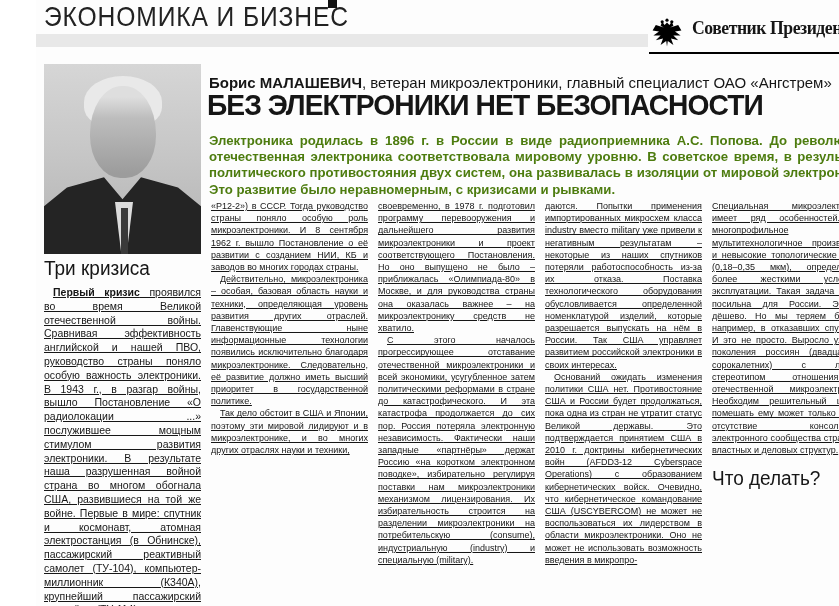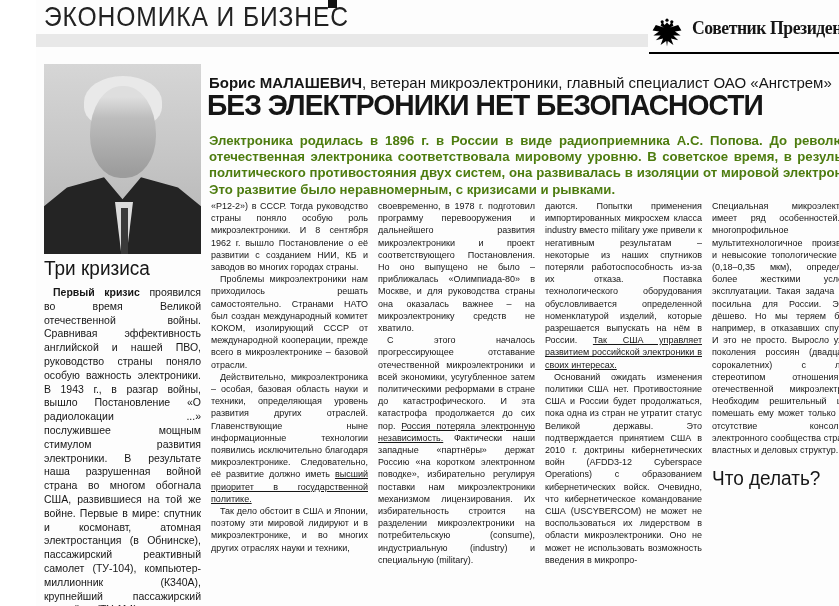--- a/index.html
+++ b/index.html
@@ -32,21 +32,21 @@
   .byline .b{font-weight:bold;}
   .headline{position:absolute;left:171px;top:88px;width:662px;font-size:30px;font-weight:bold;
         letter-spacing:-1px;white-space:nowrap;}
   .headline>span{display:inline-block;transform:scaleX(0.94);transform-origin:0 50%;}
   .lead{position:absolute;left:173px;top:133px;width:660px;font-size:13.2px;line-height:16.2px;
         font-weight:bold;text-align:justify;color:#4d7c0f;}
   
   .cols{position:absolute;left:8px;top:200px;width:825px;height:406px;display:flex;gap:10px;}
   .col{flex:1 1 0;font-size:9px;line-height:12.2px;text-align:justify;overflow:hidden;}
   .col1{flex:0 0 157px;padding-top:56px;font-size:10.5px;line-height:13.8px;}
-  .col p{margin:0;text-indent:9px;}
+  .col p{margin:0;text-indent:9px;text-decoration:underline;}
   .col p.noind{text-indent:0;}
   .colhead{font-size:20px;font-weight:400;line-height:24px;text-align:left;text-indent:0;
         margin:0 0 6px 0;white-space:nowrap;transform:scaleX(0.95);transform-origin:0 0;}
   .colhead2{margin-top:10px;margin-bottom:7px;}
   .u{text-decoration:underline;text-underline-offset:1px;}
   .b{font-weight:bold;}
 </style>
 </head>
 <body>
 
@@ -91,21 +91,20 @@
   <div class="cols">
 
     <div class="col col1">
       <div class="colhead">Три кризиса</div>
       <p><span class="b">Первый кризис</span><span> проявился во время Великой отечественной войны. Сравнивая эффективность английской и нашей ПВО, руководство страны поняло особую важность электроники. В 1943 г., в разгар войны, вышло Постановление «О радиолокации ...» послужившее мощным стимулом развития электроники. В результате наша разрушенная войной страна во многом обогнала США, развившиеся на той же войне. Первые в мире: спутник и космонавт, атомная электростанция (в Обнинске), пассажирский реактивный самолет (ТУ-104), компьютер-миллионник (К340А), крупнейший пассажирский самолёт (ТУ-114) и многие другие приоритеты были наши.</span></p>
 
     </div>
 
     <div class="col">
       <p class="noind">«Р12-2») в СССР. Тогда руководство страны поняло особую роль микроэлектроники. И 8 сентября 1962 г. вышло Постановление о её развитии с созданием НИИ, КБ и заводов во многих городах страны.</p>
-      <p>Проблемы микроэлектроники нам приходилось решать самостоятельно. Странами НАТО был создан международный комитет КОКОМ, изолирующий СССР от международной кооперации, прежде всего в микроэлектронике – базовой отрасли.</p>
       <p><span>Действительно, микроэлектроника – особая, базовая область науки и техники, определяющая уровень развития других отраслей. Главенствующие ныне информационные технологии появились исключительно благодаря микроэлектронике. Следовательно, её развитие должно иметь </span><span class="u">высший приоритет в государственной политике.</span></p>
       <p>Так дело обстоит в США и Японии, поэтому эти мировой лидируют и в микроэлектронике, и во многих других отраслях науки и техники,</p>
     </div>
 
     <div class="col">
       <p class="noind">своевременно, в 1978 г. подготовил программу перевооружения и дальнейшего развития микроэлектроники и проект соответствующего Постановления. Но оно выпущено не было – приближалась «Олимпиада-80» в Москве, и для руководства страны она оказалась важнее – на микроэлектронику средств не хватило.</p>
       <p><span>С этого началось прогрессирующее отставание отечественной микроэлектроники и всей экономики, усугубленное затем политическими реформами в стране до катастрофического. И эта катастрофа продолжается до сих пор. </span><span class="u">Россия потеряла электронную независимость.</span><span> Фактически наши западные «партнёры» держат Россию «на коротком электронном поводке», избирательно регулируя поставки нам микроэлектроники механизмом лицензирования. Их избирательность строится на разделении микроэлектроники на потребительскую (consume), индустриальную (industry) и специальную (military).</span></p>
     </div>
 
     <div class="col">

